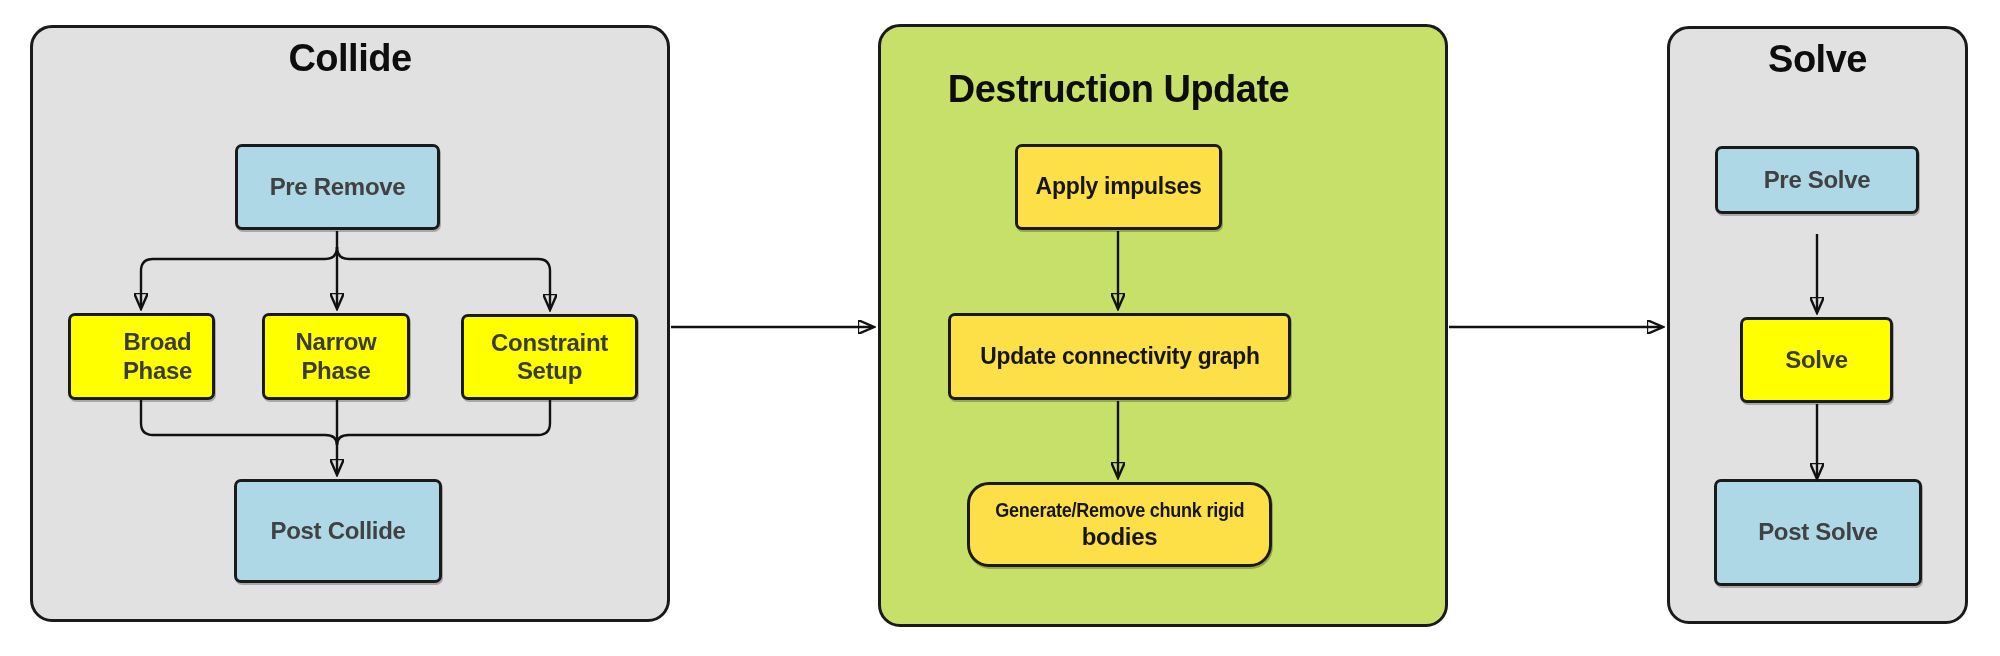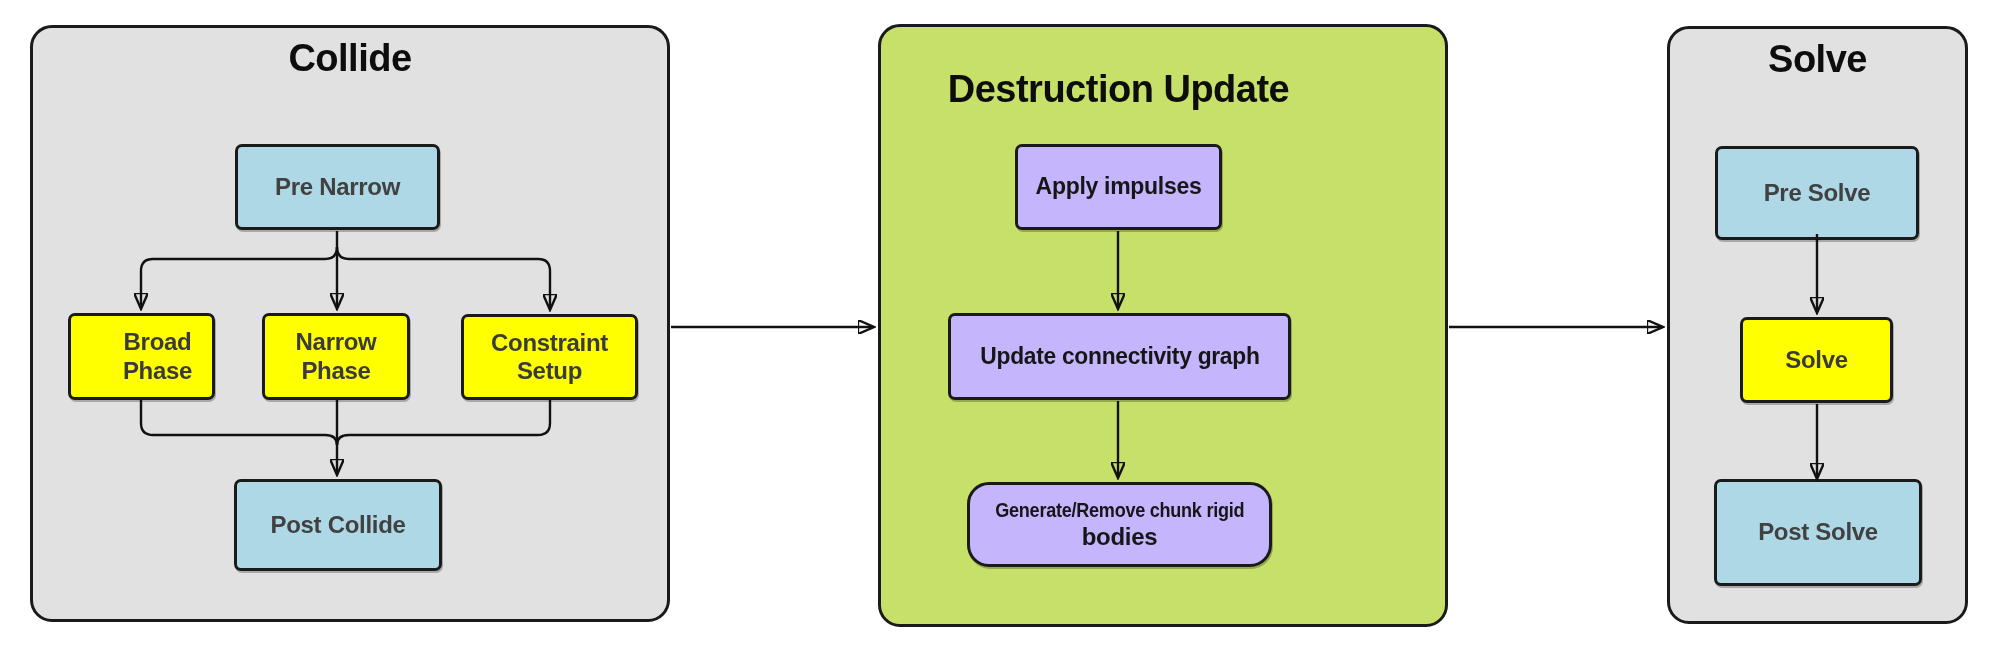--- a/index.html
+++ b/index.html
@@ -17,21 +17,21 @@
     color:#0d0d0d;letter-spacing:-0.5px;
   }
   .node{
     position:absolute;border:3px solid #1a1a1a;border-radius:7px;box-sizing:border-box;
     display:flex;align-items:center;justify-content:center;text-align:center;
     font-weight:bold;font-size:24px;line-height:1.18;letter-spacing:-0.3px;
     box-shadow:1px 2px 0 rgba(0,0,0,0.25);
   }
   .node.blue{background:#aed8e6;color:#414141;}
   .node.yellow{background:#ffff00;color:#3b3b3b;}
-  .node.salmon{background:#c4b5fd;color:#161616;}
+  .node.salmon{background:#fde047;color:#161616;}
   .lbl{display:block;}
   .fit{display:block;white-space:nowrap;transform-origin:50% 50%;}
   .fit.sx95{transform:scaleX(0.95);}
   .fit.sx86{font-size:21px;transform:scaleX(0.86);}
   .fit.sx100{transform:none;font-size:23px;}
   #arrow-layer{position:absolute;left:0;top:0;pointer-events:none;}
   #arrow-layer path{stroke:#111111;stroke-width:2.4;fill:none;}
 </style>
 </head>
 <body>
@@ -41,49 +41,49 @@
   <div class="container gray" style="left:30px;top:25px;width:640px;height:597px;"></div>
   <div class="grp-title" style="left:30px;top:38px;width:640px;">Collide</div>
 
   <div class="container green" style="left:878px;top:24px;width:570px;height:603px;"></div>
   <div class="grp-title" style="left:878px;top:37px;width:481px;margin-top:32px;">Destruction Update</div>
 
   <div class="container gray" style="left:1667px;top:26px;width:301px;height:598px;"></div>
   <div class="grp-title" style="left:1667px;top:39px;width:301px;">Solve</div>
 
   <div class="node blue" style="left:235px;top:144px;width:205px;height:86px;">
-    <span class="lbl">Pre Narrow</span>
+    <span class="lbl">Pre Remove</span>
   </div>
   <div class="node yellow" style="left:68px;top:313px;width:147px;height:87px;padding-left:32px;">
     <span class="lbl">Broad Phase</span>
   </div>
   <div class="node yellow" style="left:461px;top:314px;width:177px;height:86px;">
     <span class="lbl">Constraint Setup</span>
   </div>
   <div class="node yellow" style="left:262px;top:313px;width:148px;height:87px;">
     <span class="lbl">Narrow Phase</span>
   </div>
-  <div class="node blue" style="left:234px;top:479px;width:208px;height:92px;">
+  <div class="node blue" style="left:234px;top:479px;width:208px;height:104px;">
     <span class="lbl">Post Collide</span>
   </div>
 
   <div class="node salmon" style="left:1015px;top:144px;width:207px;height:86px;">
     <span class="fit sx100">Apply impulses</span>
   </div>
   <div class="node salmon" style="left:948px;top:313px;width:343px;height:87px;">
     <span class="fit sx95">Update connectivity graph</span>
   </div>
   <div class="node salmon" style="left:967px;top:482px;width:305px;height:85px;border-radius:22px;">
     <span>
       <span class="fit sx86">Generate/Remove chunk rigid</span>
       <span class="fit">bodies</span>
     </span>
   </div>
 
-  <div class="node blue" style="left:1715px;top:146px;width:204px;height:94px;text-align:right;">
+  <div class="node blue" style="left:1715px;top:146px;width:204px;height:68px;text-align:right;">
     <span class="lbl">Pre Solve</span>
   </div>
   <div class="node yellow" style="left:1740px;top:317px;width:153px;height:86px;">
     <span class="lbl">Solve</span>
   </div>
   <div class="node blue" style="left:1714px;top:479px;width:208px;height:107px;">
     <span class="lbl">Post Solve</span>
   </div>
 
   <svg id="arrow-layer" width="2000" height="656" viewBox="0 0 2000 656">

